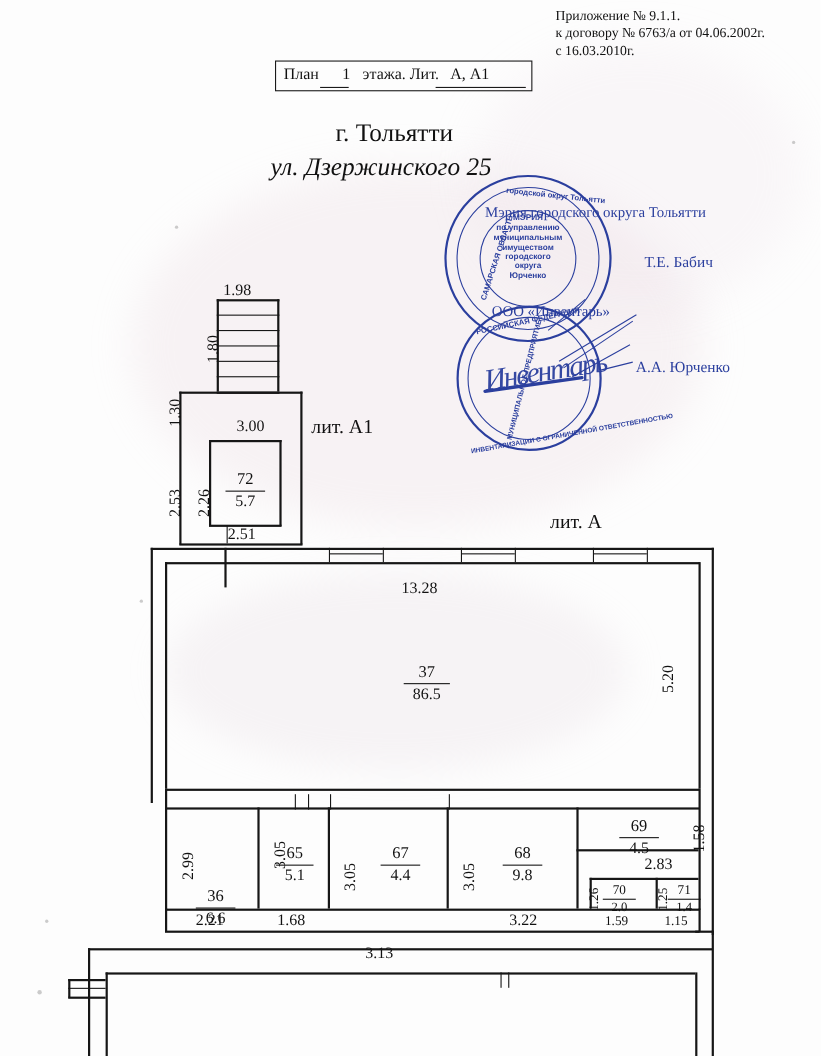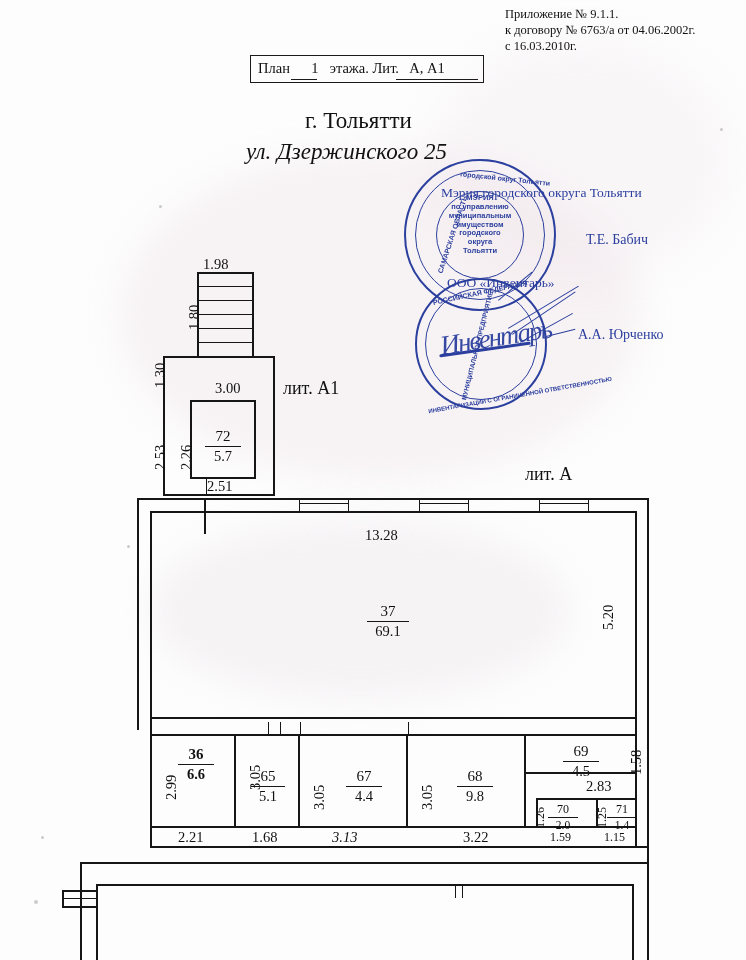--- a/index.html
+++ b/index.html
@@ -250,21 +250,21 @@
     <div class="arcword" style="left:6px; top:70px; transform: rotate(-72deg);">САМАРСКАЯ ОБЛАСТЬ</div>
     <div class="arcword" style="left:54px; top:14px; transform: rotate(6deg);">городской округ Тольятти</div>
     <div class="arcword" style="left:26px; top:128px; transform: rotate(-12deg);">РОССИЙСКАЯ ФЕДЕРАЦИЯ</div>
     <div class="ctr">
       <div>МЭРИЯ</div>
       <div>по управлению</div>
       <div>муниципальным</div>
       <div>имуществом</div>
       <div>городского</div>
       <div>округа</div>
-      <div>Тольятти</div>
+      <div>Юрченко</div>
     </div>
   </div>
 
   <div class="stamp-round" id="stamp2">
     <div class="ring2"></div>
     <div class="arcword" style="left:4px; top:62px; transform: rotate(-76deg); font-size:6.5px;">МУНИЦИПАЛЬНОЕ ПРЕДПРИЯТИЕ</div>
     <div class="arcword" style="left:10px; top:112px; transform: rotate(-10deg); font-size:6px;">ИНВЕНТАРИЗАЦИИ С ОГРАНИЧЕННОЙ ОТВЕТСТВЕННОСТЬЮ</div>
     <div class="swoosh">Инвентарь</div>
     <div class="bar"></div>
   </div>
@@ -314,21 +314,21 @@
     <div class="dim vert" style="left:178px; top:470px;">2.26</div>
     <div class="dim" style="left:207px; top:478px;">2.51</div>
 
     <div class="room" style="left:203px; top:428px; width:40px;">
       <div class="num">72</div>
       <div class="rule"></div>
       <div class="area">5.7</div>
     </div>
 
     <div class="lit" style="left:283px; top:378px;">лит. А1</div>
-    <div class="lit" style="left:525px; top:464px;text-align:right;">лит. А</div>
+    <div class="lit" style="left:500px; top:464px;text-align:right;">лит. А</div>
 
     <div class="ln h" style="left:137px; top:498px; width:512px;"></div>
     <div class="ln v" style="left:137px; top:498px; height:232px;"></div>
     <div class="ln v" style="left:647px; top:498px; height:352px;"></div>
 
     <div class="ln h" style="left:150px; top:511px; width:486px;"></div>
     <div class="ln v" style="left:150px; top:511px; height:206px;"></div>
     <div class="ln v" style="left:635px; top:511px; height:206px;"></div>
 
     <div class="ln thin h" style="left:300px; top:503px; width:48px;"></div>
@@ -342,21 +342,21 @@
     <div class="ln thin v" style="left:588px; top:498px; height:13px;"></div>
 
     <div class="ln h" style="left:150px; top:717px; width:486px;"></div>
 
     <div class="dim" style="left:365px; top:527px;">13.28</div>
     <div class="dim vert" style="left:600px; top:630px;">5.20</div>
 
     <div class="room" style="left:365px; top:603px; width:46px;">
       <div class="num">37</div>
       <div class="rule"></div>
-      <div class="area">69.1</div>
+      <div class="area">86.5</div>
     </div>
 
     <div class="ln v" style="left:204px; top:498px; height:36px;"></div>
 
     <div class="ln h" style="left:150px; top:734px; width:486px;"></div>
     <div class="ln h" style="left:150px; top:826px; width:486px;"></div>
     <div class="ln v" style="left:150px; top:717px; height:110px;"></div>
     <div class="ln v" style="left:635px; top:717px; height:110px;"></div>
 
     <div class="ln v" style="left:234px; top:734px; height:92px;"></div>
@@ -383,21 +383,21 @@
       <div class="num">70</div>
       <div class="rule"></div>
       <div class="area">2.0</div>
     </div>
     <div class="room small" style="left:605px; top:803px; width:34px;">
       <div class="num">71</div>
       <div class="rule"></div>
       <div class="area">1.4</div>
     </div>
 
-    <div class="room" style="left:176px; top:746px; width:40px;font-weight:bold;">
+    <div class="room" style="left:176px; top:807px; width:40px;">
       <div class="num">36</div>
       <div class="rule"></div>
       <div class="area">6.6</div>
     </div>
     <div class="room" style="left:249px; top:768px; width:38px;">
       <div class="num">65</div>
       <div class="rule"></div>
       <div class="area">5.1</div>
     </div>
     <div class="room" style="left:344px; top:768px; width:40px;">
@@ -409,21 +409,21 @@
       <div class="num">68</div>
       <div class="rule"></div>
       <div class="area">9.8</div>
     </div>
 
     <div class="dim vert" style="left:163px; top:800px;">2.99</div>
     <div class="dim" style="left:178px; top:829px;">2.21</div>
     <div class="dim vert" style="left:247px; top:790px;">3.05</div>
     <div class="dim" style="left:252px; top:829px;">1.68</div>
     <div class="dim vert" style="left:311px; top:810px;">3.05</div>
-    <div class="dim" style="left:332px; top:829px;font-style:italic;">3.13</div>
+    <div class="dim" style="left:332px; top:859px;">3.13</div>
     <div class="dim vert" style="left:419px; top:810px;">3.05</div>
     <div class="dim" style="left:452px; top:829px;margin-left:11px;">3.22</div>
     <div class="dim" style="left:586px; top:778px;">2.83</div>
     <div class="dim vert" style="left:628px; top:775px;">1.58</div>
     <div class="dim small vert" style="left:533px; top:828px;">1.26</div>
     <div class="dim small" style="left:550px; top:830px;">1.59</div>
     <div class="dim small vert" style="left:595px; top:828px;">1.25</div>
     <div class="dim small" style="left:604px; top:830px;">1.15</div>
 
     <div class="ln h" style="left:80px; top:862px; width:568px;"></div>

